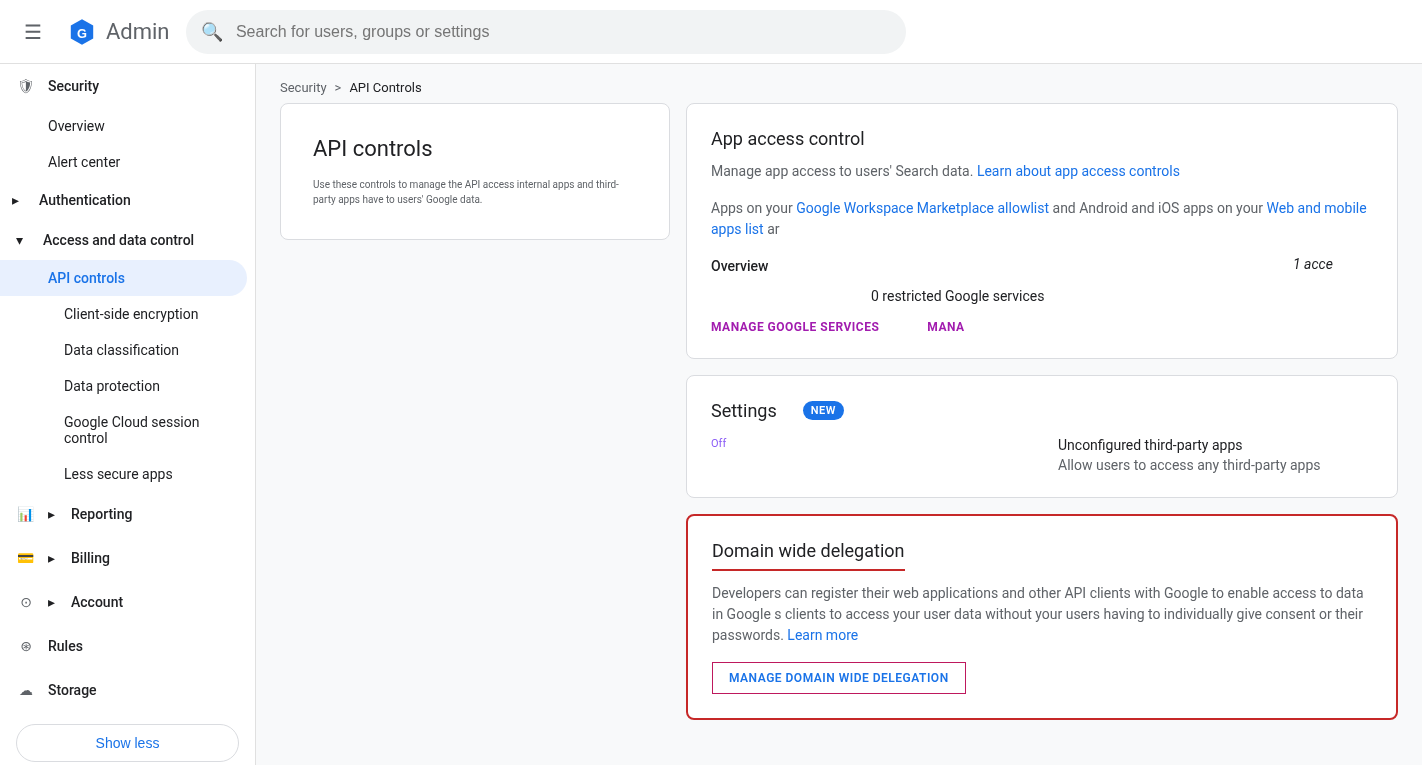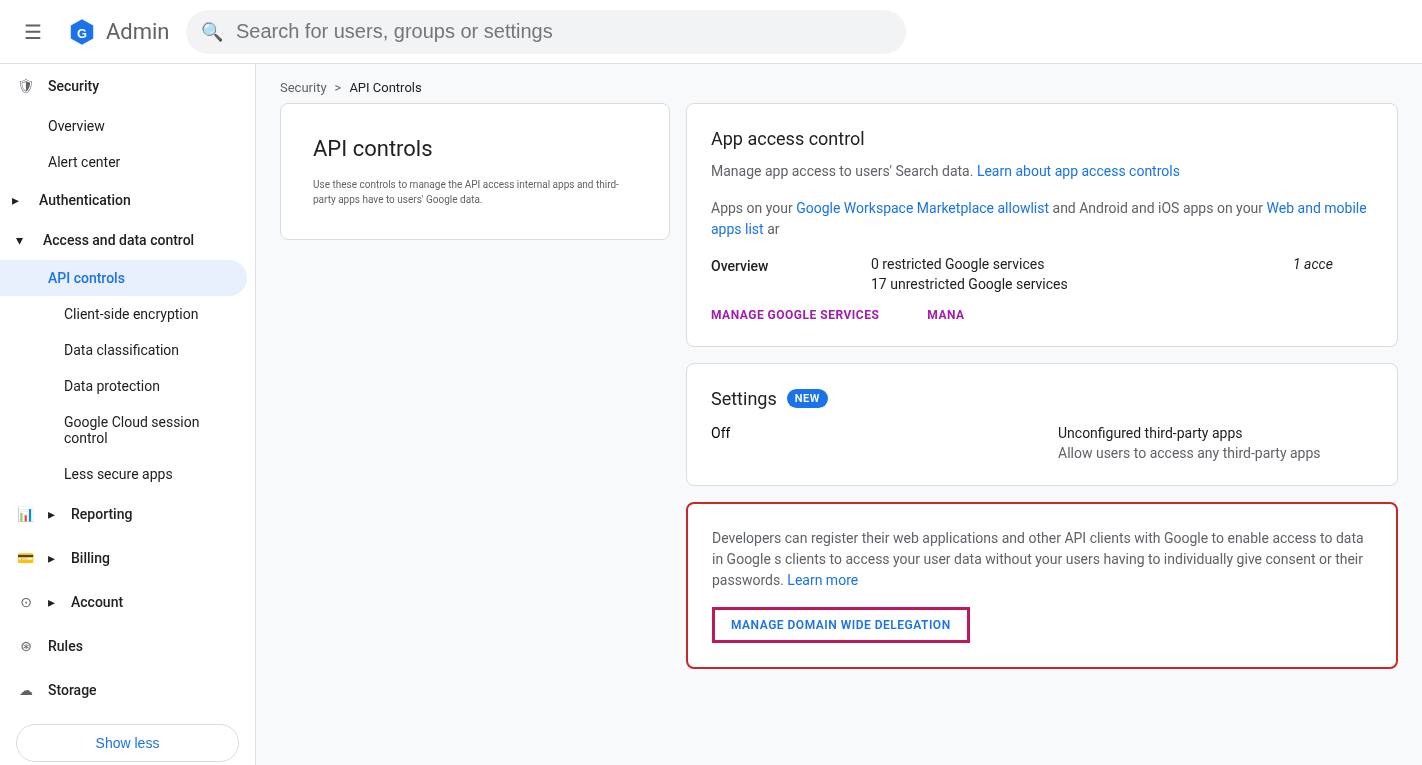--- a/index.html
+++ b/index.html
@@ -5,21 +5,21 @@
     * { box-sizing: border-box; margin: 0; padding: 0; }
     body { font-family: 'Google Sans', Roboto, Arial, sans-serif; font-size: 14px; color: #202124; background: #f8f9fa; display: flex; flex-direction: column; height: 765px; overflow: hidden; }
 
     
     .topbar { display: flex; align-items: center; height: 64px; background: #fff; border-bottom: 1px solid #e0e0e0; padding: 0 16px; gap: 16px; flex-shrink: 0; z-index: 10; }
     .topbar-menu-icon { cursor: pointer; padding: 8px; color: #5f6368; font-size: 20px; }
     .topbar-logo { display: flex; align-items: center; gap: 8px; }
     .topbar-logo-hex { width: 32px; height: 32px; }
     .topbar-logo-text { font-size: 22px; color: #5f6368; font-weight: 400; }
     .topbar-search { flex: 1; max-width: 720px; display: flex; align-items: center; background: #f1f3f4; border-radius: 24px; padding: 0 16px; height: 44px; gap: 12px; }
-    .topbar-search input { border: none; background: transparent; outline: none; font-size: 20px; color: #202124; width: 100%; }
+    .topbar-search input { border: none; background: transparent; outline: none; font-size: 16px; color: #202124; width: 100%; }
     .search-icon { color: #5f6368; font-size: 18px; }
 
     
     .layout { display: flex; flex: 1; overflow: hidden; }
 
     
     .sidebar { width: 256px; background: #fff; border-right: 1px solid #e0e0e0; overflow-y: auto; flex-shrink: 0; padding-bottom: 16px; }
     .sidebar-top-item { display: flex; align-items: center; gap: 12px; padding: 12px 16px; cursor: pointer; font-size: 14px; font-weight: 500; color: #202124; }
     .sidebar-top-item .item-icon { width: 20px; height: 20px; color: #5f6368; display: flex; align-items: center; justify-content: center; }
     .sidebar-sub-item { padding: 10px 16px 10px 48px; cursor: pointer; font-size: 14px; color: #202124; }
@@ -42,39 +42,39 @@
     .card-title { font-size: 22px; font-weight: 400; color: #202124; margin-bottom: 16px; }
     .card-desc { font-size: 10px; color: #5f6368; line-height: 1.5; }
 
     
     .section-card { background: #fff; border-radius: 8px; border: 1px solid #dadce0; padding: 24px; }
     .section-title { font-size: 18px; font-weight: 400; color: #202124; margin-bottom: 12px; }
     .section-desc { font-size: 14px; color: #5f6368; line-height: 1.5; margin-bottom: 16px; }
     .link { color: #1a73e8; cursor: pointer; text-decoration: none; }
     .overview-row { display: flex; align-items: flex-start; margin-bottom: 12px; }
     .overview-label { font-size: 14px; font-weight: 500; color: #202124; width: 160px; flex-shrink: 0; padding-top: 2px; }
-    .overview-values { flex: 1; }
+    .overview-values { flex: 1; margin-top: 32px; }
     .overview-value { font-size: 14px; color: #202124; margin-bottom: 4px; }
     .manage-link { color: #a21caf; font-size: 12px; font-weight: 700; cursor: pointer; letter-spacing: 0.5px; text-decoration: none; margin-top: 0; display: inline-block; }
     .overview-actions { display: flex; gap: 48px; margin-top: 8px; }
 
     
-    .settings-header { display: flex; align-items: center; gap: 10px; margin-bottom: 16px; }
+    .settings-header { display: flex; align-items: center; gap: 26px; margin-bottom: 16px; }
     .new-badge { background: #1a73e8; color: #fff; font-size: 11px; font-weight: 600; padding: 3px 8px; border-radius: 12px; letter-spacing: 0.5px; }
     .settings-grid { display: flex; gap: 32px; }
     .settings-item { flex: 1; }
     .settings-item-label { font-size: 14px; color: #202124; margin-bottom: 4px; }
-    .settings-item-value { font-size: 14px; color: #000000; }
+    .settings-item-value { font-size: 11px; color: #8b5cf6; }
     .settings-item-desc { font-size: 14px; color: #5f6368; }
 
     
     .dwd-card { background: #fff; border-radius: 8px; border: 2px solid #c62828; padding: 24px; }
     .dwd-title { font-size: 18px; font-weight: 400; color: #202124; margin-bottom: 12px; padding-bottom: 8px; border-bottom: 2px solid #c62828; display: inline-block; }
     .dwd-desc { font-size: 14px; color: #5f6368; line-height: 1.5; margin-bottom: 16px; }
-    .manage-dwd-btn { display: inline-block; border: 3px solid #be185d; padding: 8px 16px; color: #1a73e8; font-size: 12px; font-weight: 600; letter-spacing: 0.5px; cursor: pointer; text-transform: uppercase; }
+    .manage-dwd-btn { display: inline-block; border: 1px solid #be185d; padding: 8px 16px; color: #1a73e8; font-size: 12px; font-weight: 600; letter-spacing: 0.5px; cursor: pointer; text-transform: uppercase; }
 
     
     ::-webkit-scrollbar { width: 8px; }
     ::-webkit-scrollbar-track { background: #f1f3f4; }
     ::-webkit-scrollbar-thumb { background: #dadce0; border-radius: 4px; }
 
     .chevron { display: inline-block; }
     .chevron.down::after { content: '▾'; }
     .chevron.right::after { content: '▸'; }
   </style>
@@ -203,21 +203,20 @@
             <a class="link">Google Workspace Marketplace allowlist</a>
             <span>and Android and iOS apps on your</span>
             <a class="link">Web and mobile apps list</a>
             <span>ar</span>
           </div>
 
           <div class="overview-row">
             <div class="overview-label">Overview</div>
             <div class="overview-values">
               <div class="overview-value">0 restricted Google services</div>
-              <div class="overview-value">17 unrestricted Google services</div>
             </div>
             <div style="min-width:80px;font-style:italic;">
               <div class="overview-value">1 acce</div>
             </div>
           </div>
 
           <div class="overview-actions">
             <a class="manage-link">MANAGE GOOGLE SERVICES</a>
             <a class="manage-link">MANA</a>
           </div>
@@ -233,20 +232,21 @@
               <div class="settings-item-value">Off</div>
             </div>
             <div class="settings-item">
               <div class="settings-item-label">Unconfigured third-party apps</div>
               <div class="settings-item-desc">Allow users to access any third-party apps</div>
             </div>
           </div>
         </div>
 
         <div class="dwd-card">
+          <div class="dwd-title">Domain wide delegation</div>
           <div class="dwd-desc">
             <span>Developers can register their web applications and other API clients with Google to enable access to data in Google s clients to access your user data without your users having to individually give consent or their passwords.</span>
             <a class="link">Learn more</a>
           </div>
           <div class="manage-dwd-btn">MANAGE DOMAIN WIDE DELEGATION</div>
         </div>
 
       </div>
     </div>
   </div>

